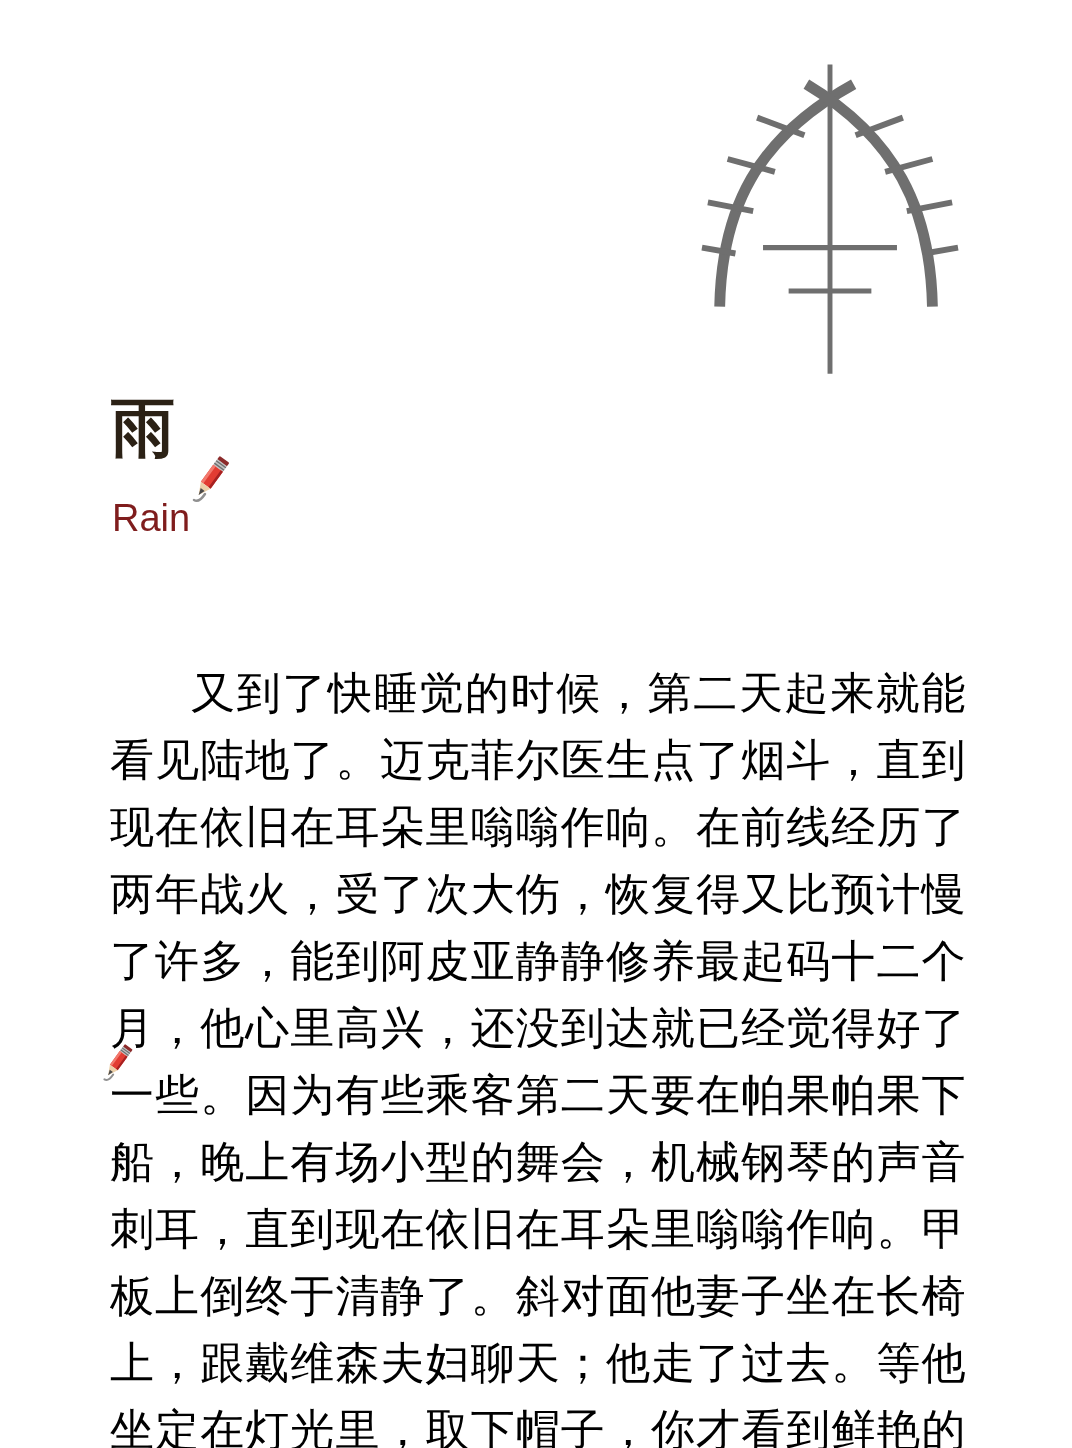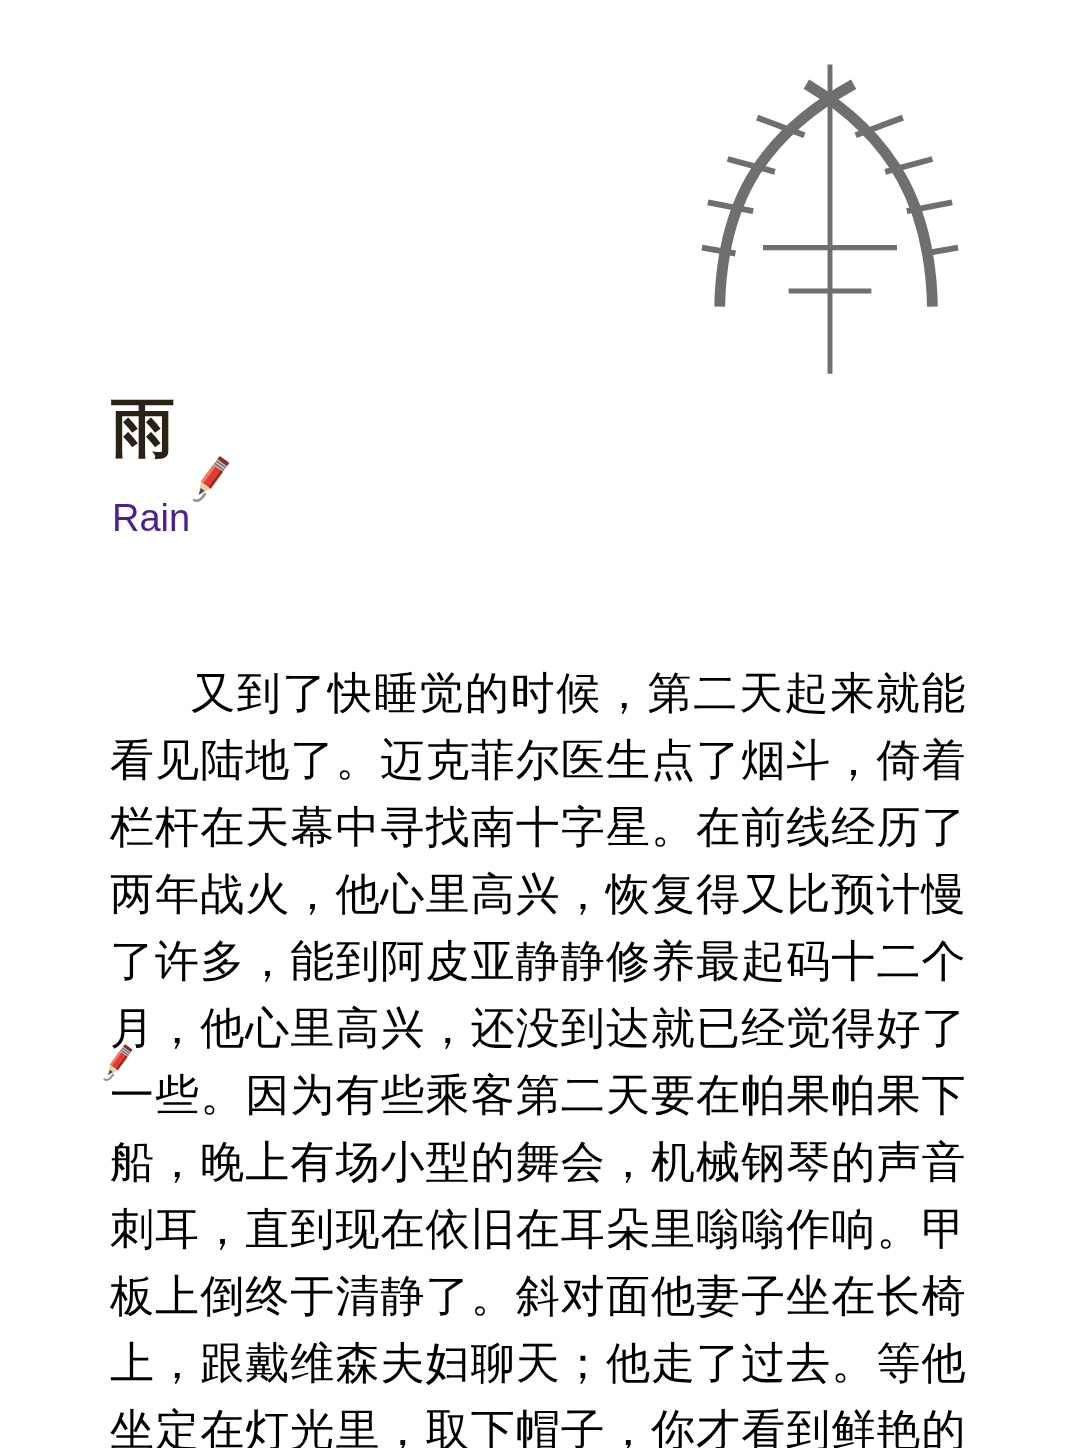--- a/index.html
+++ b/index.html
@@ -34,21 +34,21 @@
     color: #2b2115;
   }
   .title-en {
     position: absolute;
     left: 112px;
     top: 497px;
     margin: 0;
     font-size: 38px;
     line-height: 42px;
     font-weight: 400;
-    color: #4c1d95;
+    color: #7f1d1d;
   }
 
   
   .pencil { position: absolute; display: block; }
   .pencil-title  { left: 191px; top: 452px; width: 40px; height: 54px; }
   .pencil-inline { left: 102px; top: 1038px; width: 32px; height: 49px; }
   .pencil svg { width: 100%; height: 100%; display: block; }
 
   
   .content {
@@ -113,21 +113,21 @@
           <polygon points="14,35 26,35 20,47" fill="#ecd0a9"></polygon>
           <polygon points="17.6,40.2 22.4,40.2 20,47" fill="#4a4a4a"></polygon>
         </g>
       </svg>
     </span>
 
     <div class="title-en">Rain</div>
   </div>
 
   <div class="content">
-    <p><span>又到了快睡觉的时候，第二天起来就能看见陆地了。迈克菲尔医生点了烟斗，倚着栏杆在天幕中寻找南十字星。在前线经历了两年战火，他心里高兴，恢复得又比预计慢了许多，能到阿皮亚静静修养最起码十二个月，他心里高兴，还没到达就已经觉得好了一些。因为有些乘客第二天要在帕果帕果</span><span>下船，晚上有场小型的舞会，机械钢琴的声音刺耳，直到现在依旧在耳朵里嗡嗡作响。甲板上倒终于清静了。斜对面他妻子坐在长椅上，跟戴维森夫妇聊天；他走了过去。等他坐定在灯光里，取下帽子，你才看到鲜艳的红头发，头顶心还秃了一片；</span></p>
+    <p><span>又到了快睡觉的时候，第二天起来就能看见陆地了。迈克菲尔医生点了烟斗，直到现在依旧在耳朵里嗡嗡作响。在前线经历了两年战火，受了次大伤，恢复得又比预计慢了许多，能到阿皮亚静静修养最起码十二个月，他心里高兴，还没到达就已经觉得好了一些。因为有些乘客第二天要在帕果帕果</span><span>下船，晚上有场小型的舞会，机械钢琴的声音刺耳，直到现在依旧在耳朵里嗡嗡作响。甲板上倒终于清静了。斜对面他妻子坐在长椅上，跟戴维森夫妇聊天；他走了过去。等他坐定在灯光里，取下帽子，你才看到鲜艳的红头发，头顶心还秃了一片；</span></p>
   </div>
 
   <span class="pencil pencil-inline">
     <svg viewBox="0 0 40 54">
       <path d="M3 48 Q 8 51 14 42" stroke="#909090" stroke-width="2.5" fill="none" stroke-linecap="round"></path>
       <g transform="rotate(36 20 26)">
         <rect x="14" y="3" width="12" height="4.5" rx="1" fill="#8c2b2b"></rect>
         <rect x="14" y="7" width="12" height="7" fill="#c2c2c2"></rect>
         <line x1="14" y1="9" x2="26" y2="9" stroke="#6e6e6e" stroke-width="1.4"></line>
         <line x1="14" y1="12" x2="26" y2="12" stroke="#6e6e6e" stroke-width="1.4"></line>

